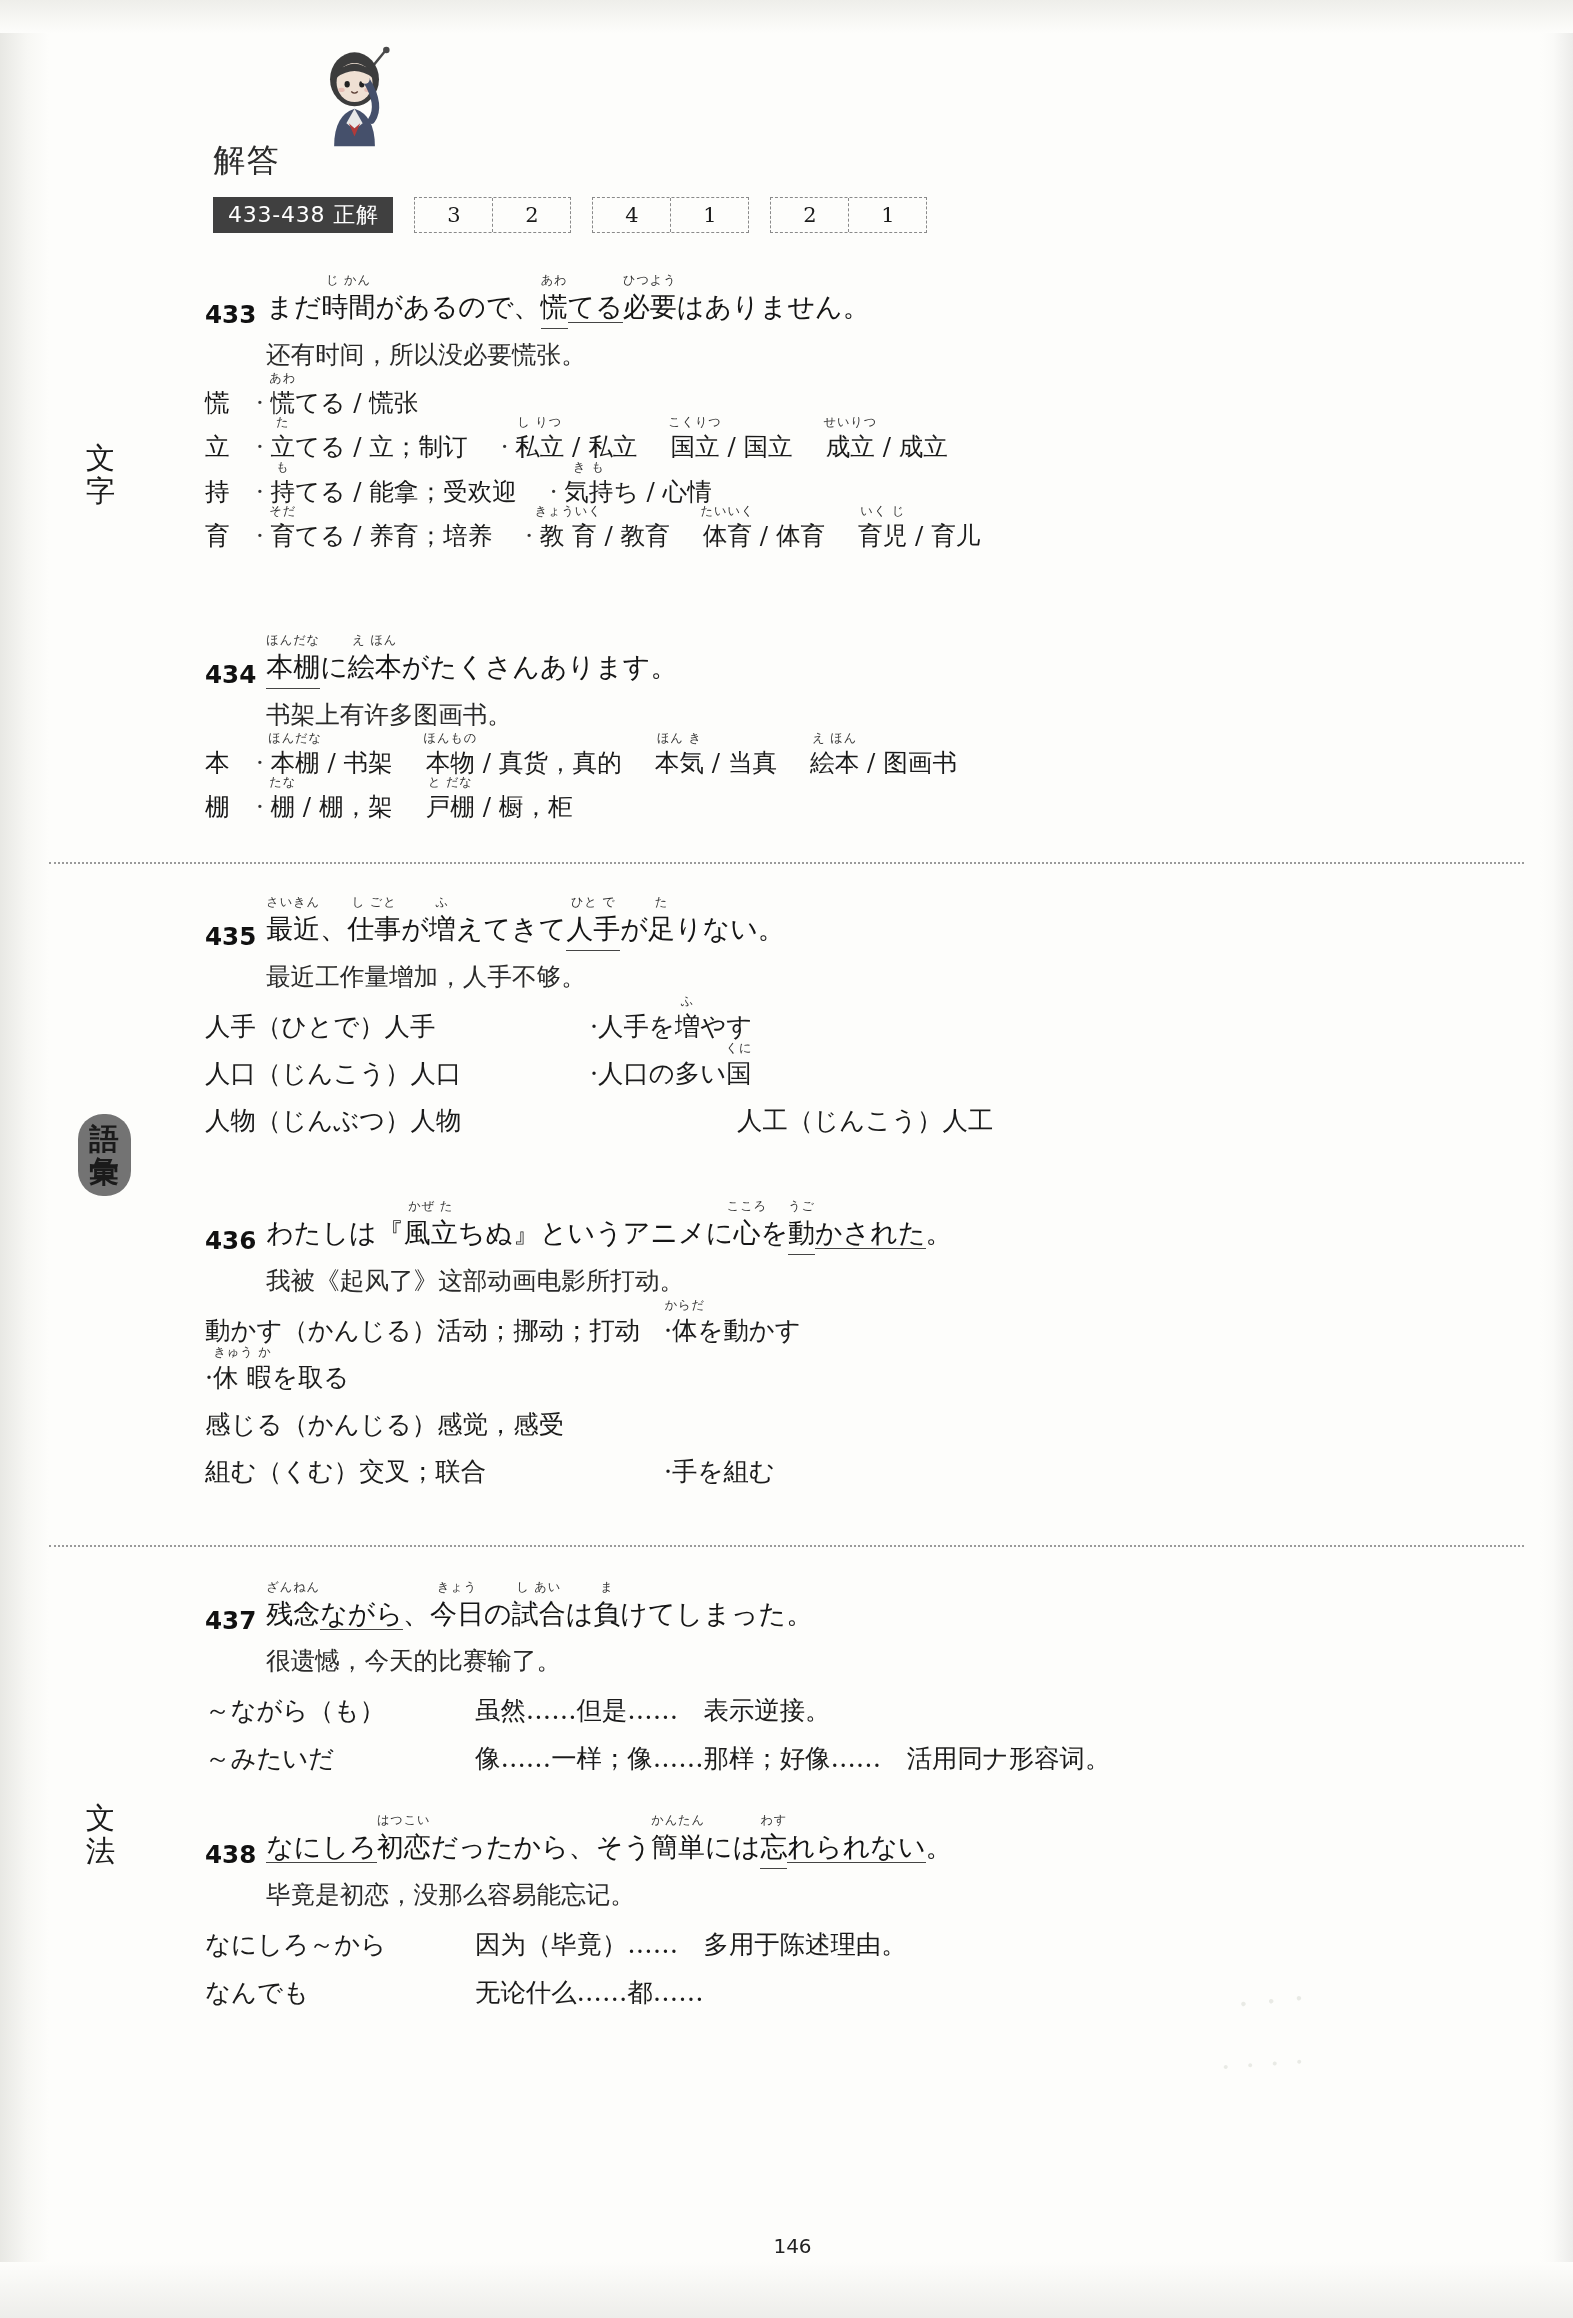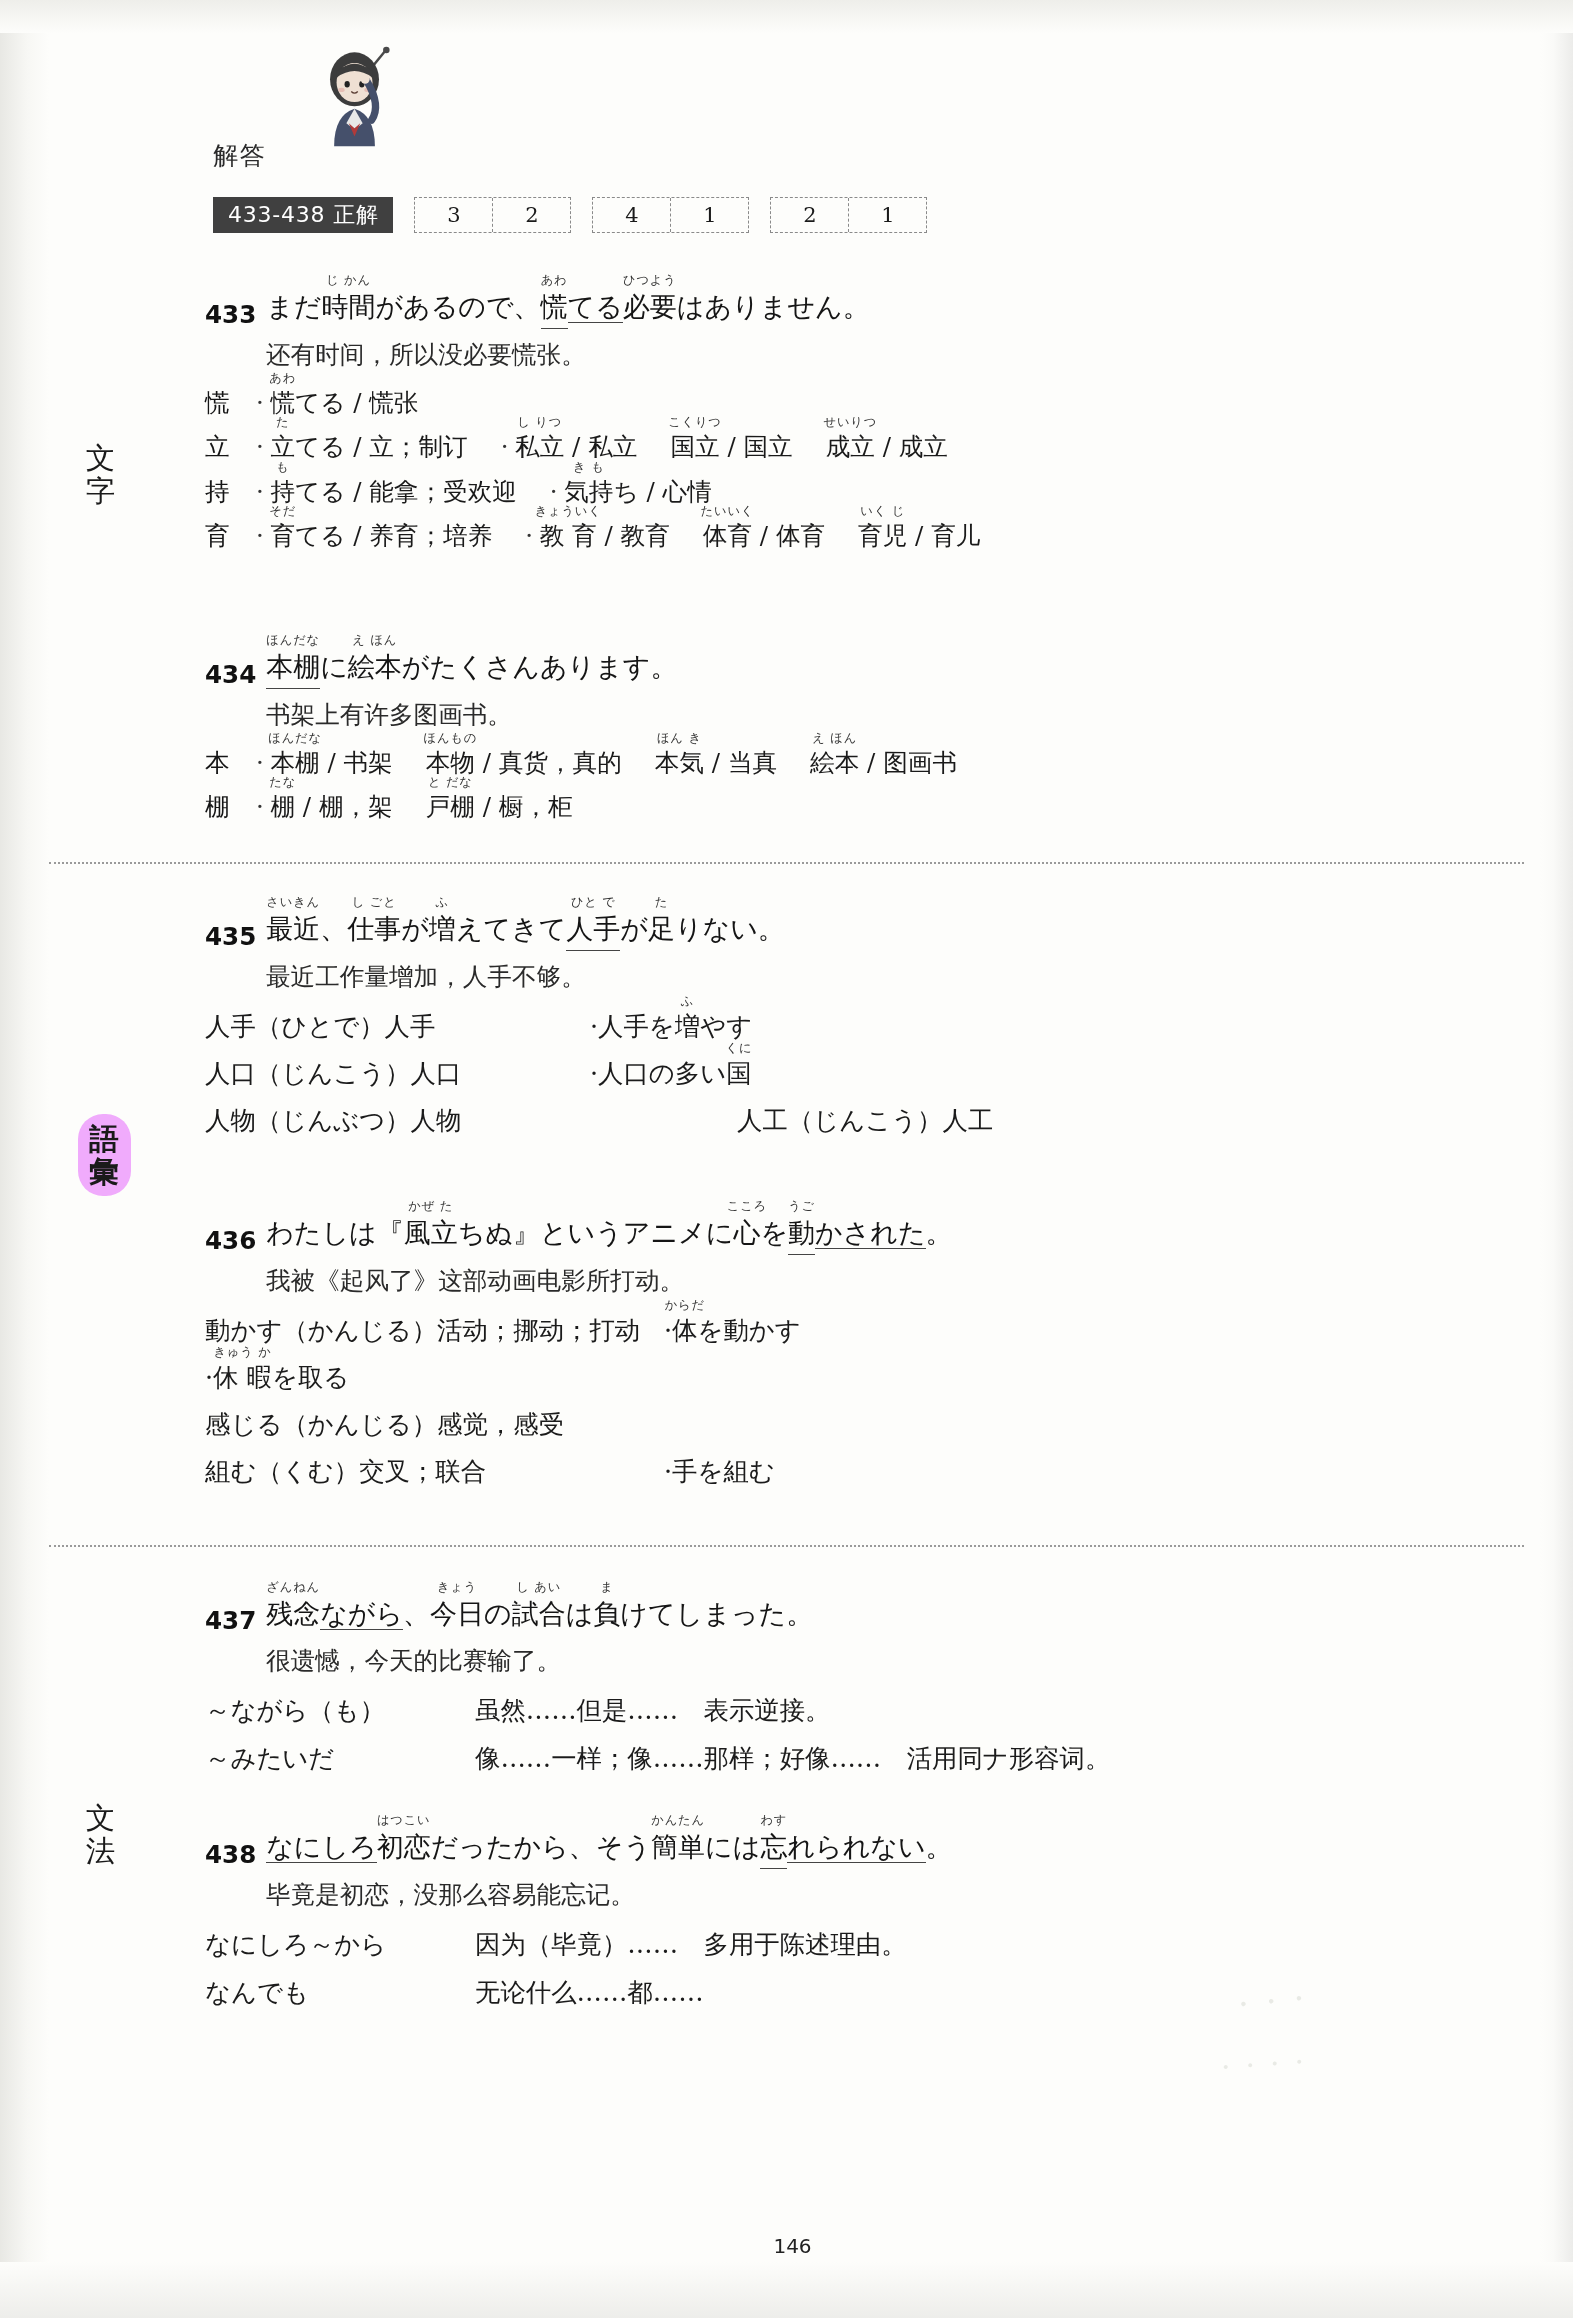--- a/index.html
+++ b/index.html
@@ -66,21 +66,21 @@
     left: 111px;
     top: 0px;
     width: 86px;
     height: 102px;
   }
   .kaito-title {
     position: absolute;
     left: 8.2px;
     top: 94px;
     font-family: "DejaVu Serif", serif;
-    font-size: 25px;
+    font-size: 32px;
     color: #2b2b2b;
     letter-spacing: 1.6px;
   }
   .answer-bar {
     position: absolute;
     left: 8.2px;
     top: 152px;
     display: flex;
     align-items: stretch;
     gap: 21px;
@@ -122,21 +122,21 @@
     left: 78px;
     width: 46px;
     text-align: center;
     font-family: "DejaVu Serif", serif;
     font-size: 29.5px;
     line-height: 1.12;
     color: #1a1a1a;
     letter-spacing: 0.8px;
   }
   .side-tab.boxed {
-    background: #f0abfc;
+    background: #737373;
     padding: 8.2px 3.3px;
     font-weight: bold;
     border-radius: 25px;
   }
 
   
   .dot-sep {
     position: absolute;
     left: 49px;
     width: 1475px;

